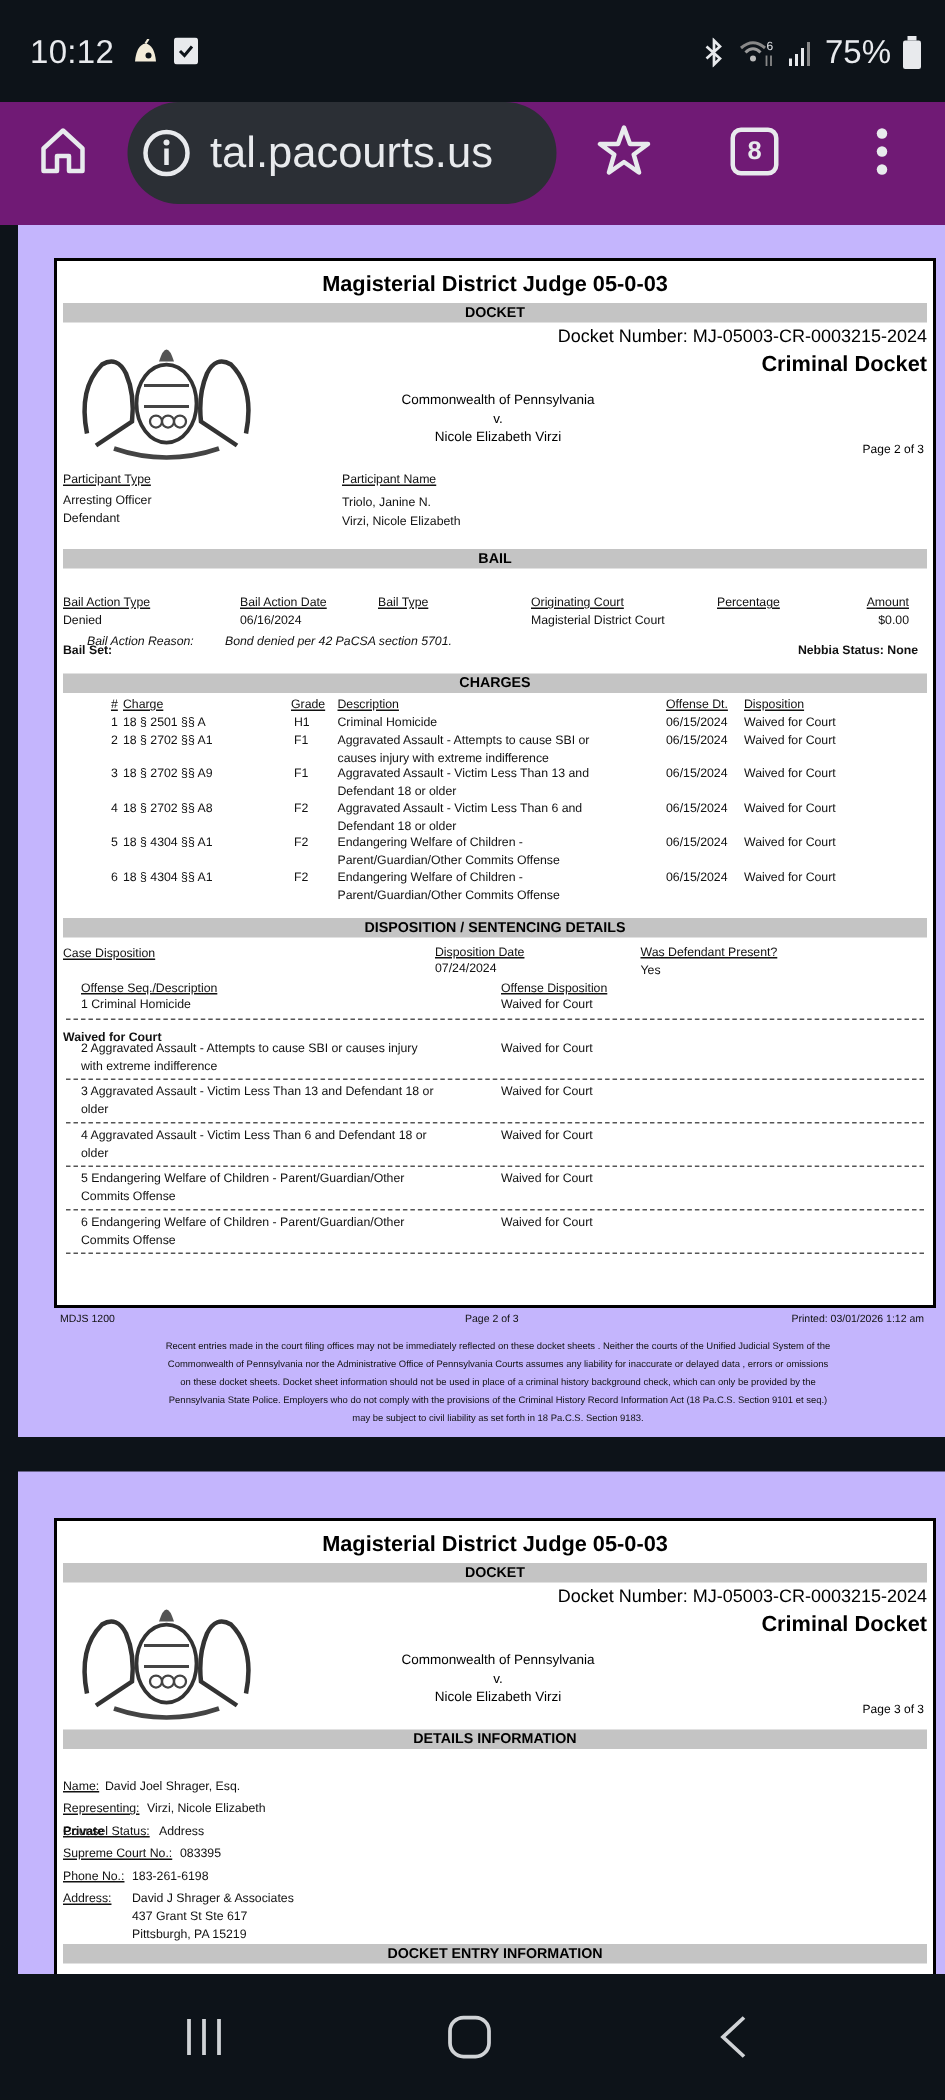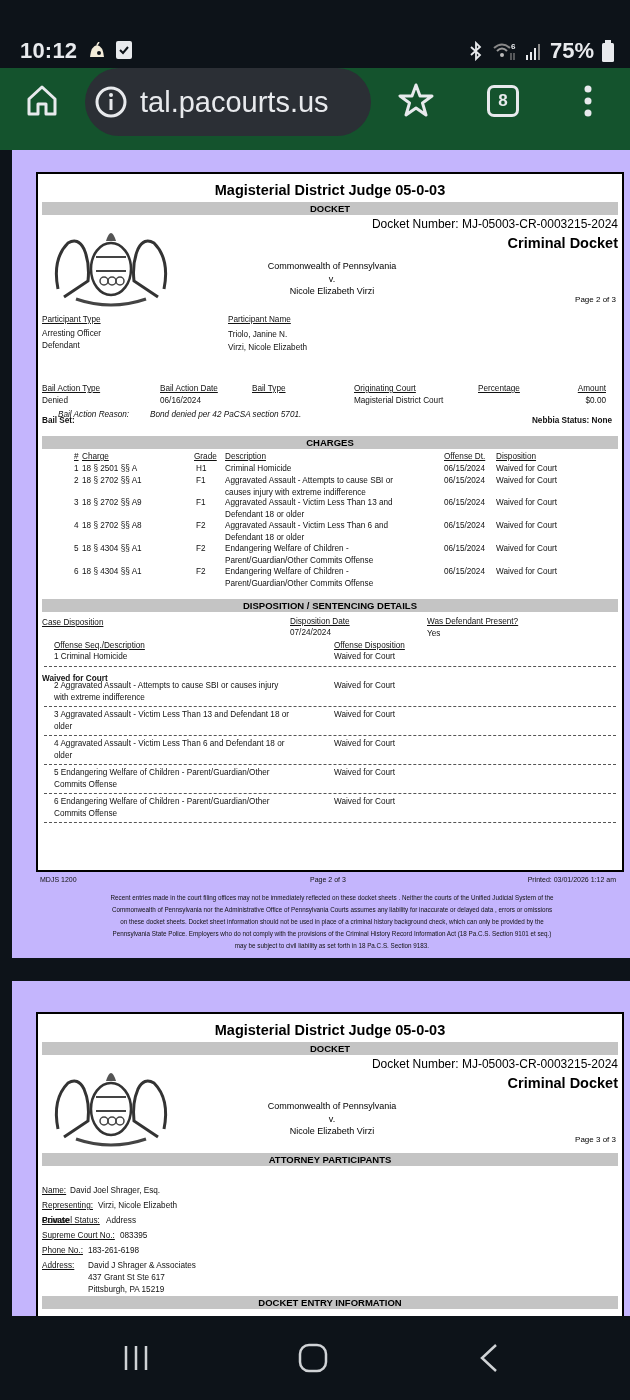--- a/index.html
+++ b/index.html
@@ -1,21 +1,21 @@
 <!DOCTYPE html>
 <html><head>
 <meta charset="utf-8">
 <style>
   * { box-sizing: border-box; margin: 0; padding: 0; }
   html, body { width: 630px; height: 1400px; overflow: hidden; background: #0d1319; font-family: "Liberation Sans", sans-serif; }
-  .statusbar { position: absolute; top: 16px; left: 0; width: 630px; height: 68px; background: #0d1319; color: #e8eaed; font-weight: bold; }
+  .statusbar { position: absolute; top: 0; left: 0; width: 630px; height: 68px; background: #0d1319; color: #e8eaed; }
   .sb-time { position: absolute; left: 20px; top: 22px; font-size: 22px; letter-spacing: 0.2px; }
   .sb-left-icons { position: absolute; left: 88px; top: 25px; display: flex; gap: 10px; align-items: center; }
   .sb-right { position: absolute; right: 16px; top: 22px; display: flex; gap: 8px; align-items: center; font-size: 22px; }
-  .toolbar { position: absolute; top: 68px; left: 0; width: 630px; height: 82px; background: #14532d; }
+  .toolbar { position: absolute; top: 68px; left: 0; width: 630px; height: 82px; background: #701a75; }
   .tb-home { position: absolute; left: 24px; top: 14px; width: 36px; height: 36px; }
   .urlbar { position: absolute; left: 85px; top: 0px; width: 286px; height: 68px; background: #2b2f35; border-radius: 34px; display: flex; align-items: center; }
   .url-info { margin-left: 9px; width: 34px; height: 34px; }
   .url-text { margin-left: 12px; font-size: 29px; color: #e8eaed; white-space: nowrap; }
   .tb-star { position: absolute; left: 398px; top: 14px; width: 36px; height: 36px; }
   .tb-tabs { position: absolute; left: 487px; top: 17px; width: 32px; height: 32px; border: 3px solid #e8eaed; border-radius: 7px; color: #e8eaed; font-size: 17px; font-weight: bold; text-align: center; line-height: 26px; }
   .tb-menu { position: absolute; left: 578px; top: 16px; width: 20px; height: 34px; }
   .content { position: absolute; top: 150px; left: 12px; width: 630px; height: 1192px; background: #c4b5fd; overflow: hidden; }
   .page { position: absolute; left: 24px; width: 588px; border: 2px solid #000; background: #fff; }
   .p1 { top: 22px; height: 700px; }
@@ -132,20 +132,21 @@
 
     <div class="sec" style="height:55px">
       <span class="t u" style="left:4px;top:4px">Participant Type</span>
       <span class="t u" style="left:190px;top:4px">Participant Name</span>
       <span class="t" style="left:4px;top:18px">Arresting Officer</span>
       <span class="t" style="left:190px;top:19px">Triolo, Janine N.</span>
       <span class="t" style="left:4px;top:30px">Defendant</span>
       <span class="t" style="left:190px;top:32px">Virzi, Nicole Elizabeth</span>
     </div>
 
+    <div class="secbar">BAIL</div>
     <div class="sec" style="height:70px">
       <span class="t b" style="left:4px;top:5px">Bail Set:</span>
       <span class="t b" style="right:10px;top:5px">Nebbia Status: None</span>
       <span class="t u" style="left:4px;top:18px">Bail Action Type</span>
       <span class="t u" style="left:122px;top:18px">Bail Action Date</span>
       <span class="t u" style="left:214px;top:18px">Bail Type</span>
       <span class="t u" style="left:316px;top:18px">Originating Court</span>
       <span class="t u" style="left:440px;top:18px">Percentage</span>
       <span class="t u" style="right:16px;top:18px">Amount</span>
       <span class="t" style="left:4px;top:30px">Denied</span>
@@ -275,21 +276,21 @@
       </svg>
       <div class="dnum">Docket Number: MJ-05003-CR-0003215-2024</div>
       <div class="ctype">Criminal Docket</div>
       <div class="caption">
         <div>Commonwealth of Pennsylvania</div>
         <div>v.</div>
         <div>Nicole Elizabeth Virzi</div>
       </div>
       <div class="pageof">Page 3 of 3</div>
     </div>
-    <div class="secbar" style="margin-top:2px">ATTORNEY PARTICIPANTS</div>
+    <div class="secbar" style="margin-top:2px">DETAILS INFORMATION</div>
     <div class="sec" style="height:130px">
       <span class="t b" style="left:4px;top:5px">Private</span>
       <span class="t u" style="left:4px;top:20px">Name:</span>
       <span class="t" style="left:32px;top:20px">David Joel Shrager, Esq.</span>
       <span class="t u" style="left:4px;top:35px">Representing:</span>
       <span class="t" style="left:60px;top:35px">Virzi, Nicole Elizabeth</span>
       <span class="t u" style="left:4px;top:50px">Counsel Status:</span>
       <span class="t" style="left:68px;top:50px">Address</span>
       <span class="t u" style="left:4px;top:65px">Supreme Court No.:</span>
       <span class="t" style="left:82px;top:65px">083395</span>

